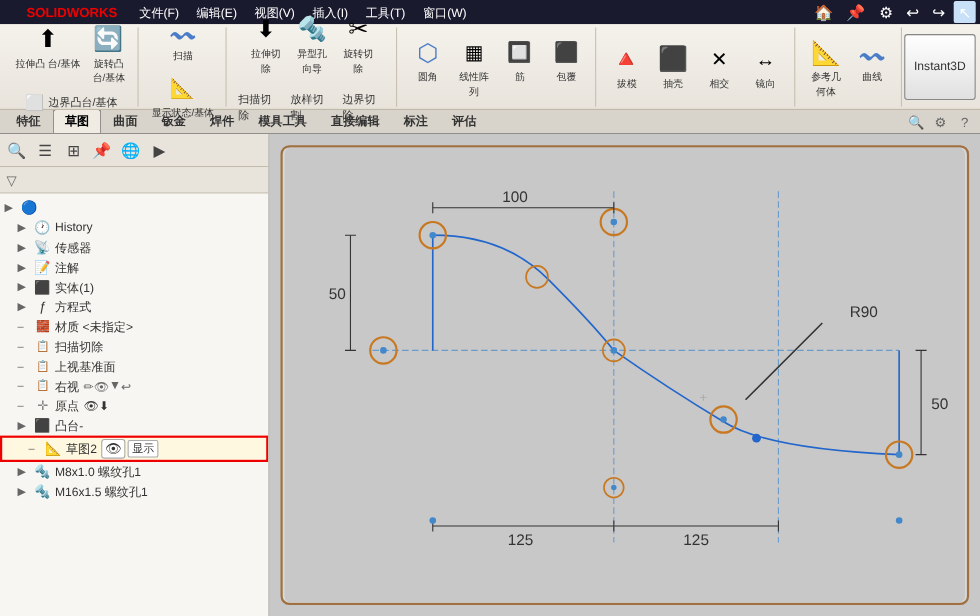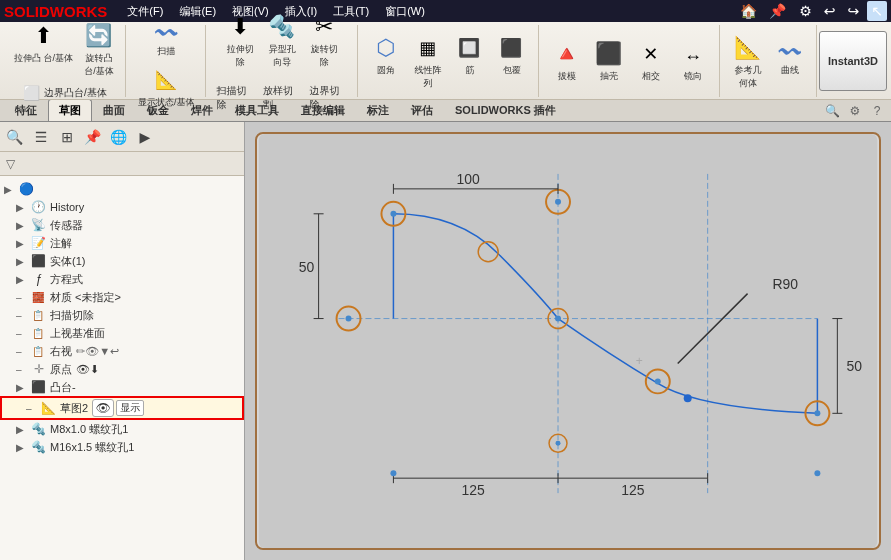--- a/index.html
+++ b/index.html
@@ -1,27 +1,27 @@
 <!DOCTYPE html>
 <html><head>
   <meta charset="utf-8">
   <style>
     * { margin: 0; padding: 0; box-sizing: border-box; }
     body { width: 891px; height: 560px; overflow: hidden; font-family: 'Microsoft YaHei', Arial, sans-serif; font-size: 12px; background: #d4d0c8; }
     #menubar { background: #1a1a2e; height: 22px; display: flex; align-items: center; padding: 0 4px; gap: 8px; }
-    #menubar .logo { color: #e00; font-weight: bold; font-size: 15px; margin-right: 8px; }
+    #menubar .logo { color: #e00; font-weight: bold; font-size: 12px; margin-right: 8px; margin-left: 20px; }
     #menubar .menu-item { color: #fff; font-size: 11px; cursor: pointer; padding: 2px 4px; }
     #ribbon { height: 78px; background: linear-gradient(to bottom, #f5f2ec, #e8e4dc); display: flex; align-items: center; padding: 2px 4px; border-bottom: 1px solid #c0b8a8; position: relative; }
     .ribbon-group { display: flex; flex-direction: column; align-items: center; padding: 2px 6px; border-right: 1px solid #c8c0b0; height: 72px; justify-content: center; gap: 2px; }
     .ribbon-btn { display: flex; flex-direction: column; align-items: center; cursor: pointer; padding: 2px 4px; border-radius: 3px; min-width: 40px; }
     .ribbon-btn .icon { width: 32px; height: 32px; display: flex; align-items: center; justify-content: center; font-size: 20px; }
     .ribbon-btn .lbl { font-size: 9px; text-align: center; color: #333; white-space: nowrap; }
     .ribbon-btn-small { display: flex; align-items: center; cursor: pointer; padding: 1px 3px; border-radius: 2px; gap: 2px; font-size: 10px; color: #333; }
     .ribbon-btn-small .icon-sm { width: 20px; height: 20px; display: flex; align-items: center; justify-content: center; font-size: 14px; }
-    .instant3d-btn { background: linear-gradient(to bottom, #fff, #e0e0e0); border: 1px solid #888; border-radius: 3px; padding: 4px 8px; cursor: pointer; font-size: 11px; font-weight: bold; color: #333; height: 60px; display: flex; align-items: center; justify-content: center; }
+    .instant3d-btn { background: linear-gradient(to bottom, #fff, #e0e0e0); border: 1px solid #888; border-radius: 3px; padding: 4px 8px; cursor: pointer; font-size: 11px; font-weight: normal; color: #333; height: 60px; display: flex; align-items: center; justify-content: center; }
 
     
     #tabbar { height: 22px; background: #d8d4cc; display: flex; align-items: flex-end; padding: 0 4px; border-bottom: 1px solid #888; }
     .tab { padding: 3px 10px; font-size: 11px; cursor: pointer; border: 1px solid transparent; border-bottom: none; border-radius: 3px 3px 0 0; color: #333; font-weight: bold; }
     .tab.active { background: #f0ece4; border-color: #888; color: #000; font-weight: bold; }
     #tabbar-right { margin-left: auto; display: flex; gap: 2px; align-items: center; }
     .tab-icon-btn { width: 20px; height: 20px; display: flex; align-items: center; justify-content: center; cursor: pointer; font-size: 12px; color: #666; }
 
     
     #main { display: flex; height: 438px; }
@@ -196,21 +196,20 @@
 <div id="tabbar">
   <div class="tab">特征</div>
   <div class="tab active">草图</div>
   <div class="tab">曲面</div>
   <div class="tab">钣金</div>
   <div class="tab">焊件</div>
   <div class="tab">模具工具</div>
   <div class="tab">直接编辑</div>
   <div class="tab">标注</div>
   <div class="tab">评估</div>
-  <div class="tab">SOLIDWORKS 插件</div>
   <div id="tabbar-right">
     <span class="tab-icon-btn">🔍</span>
     <span class="tab-icon-btn">⚙</span>
     <span class="tab-icon-btn">?</span>
   </div>
 </div>
 
 <div id="main">
 
   <div id="left-panel">

